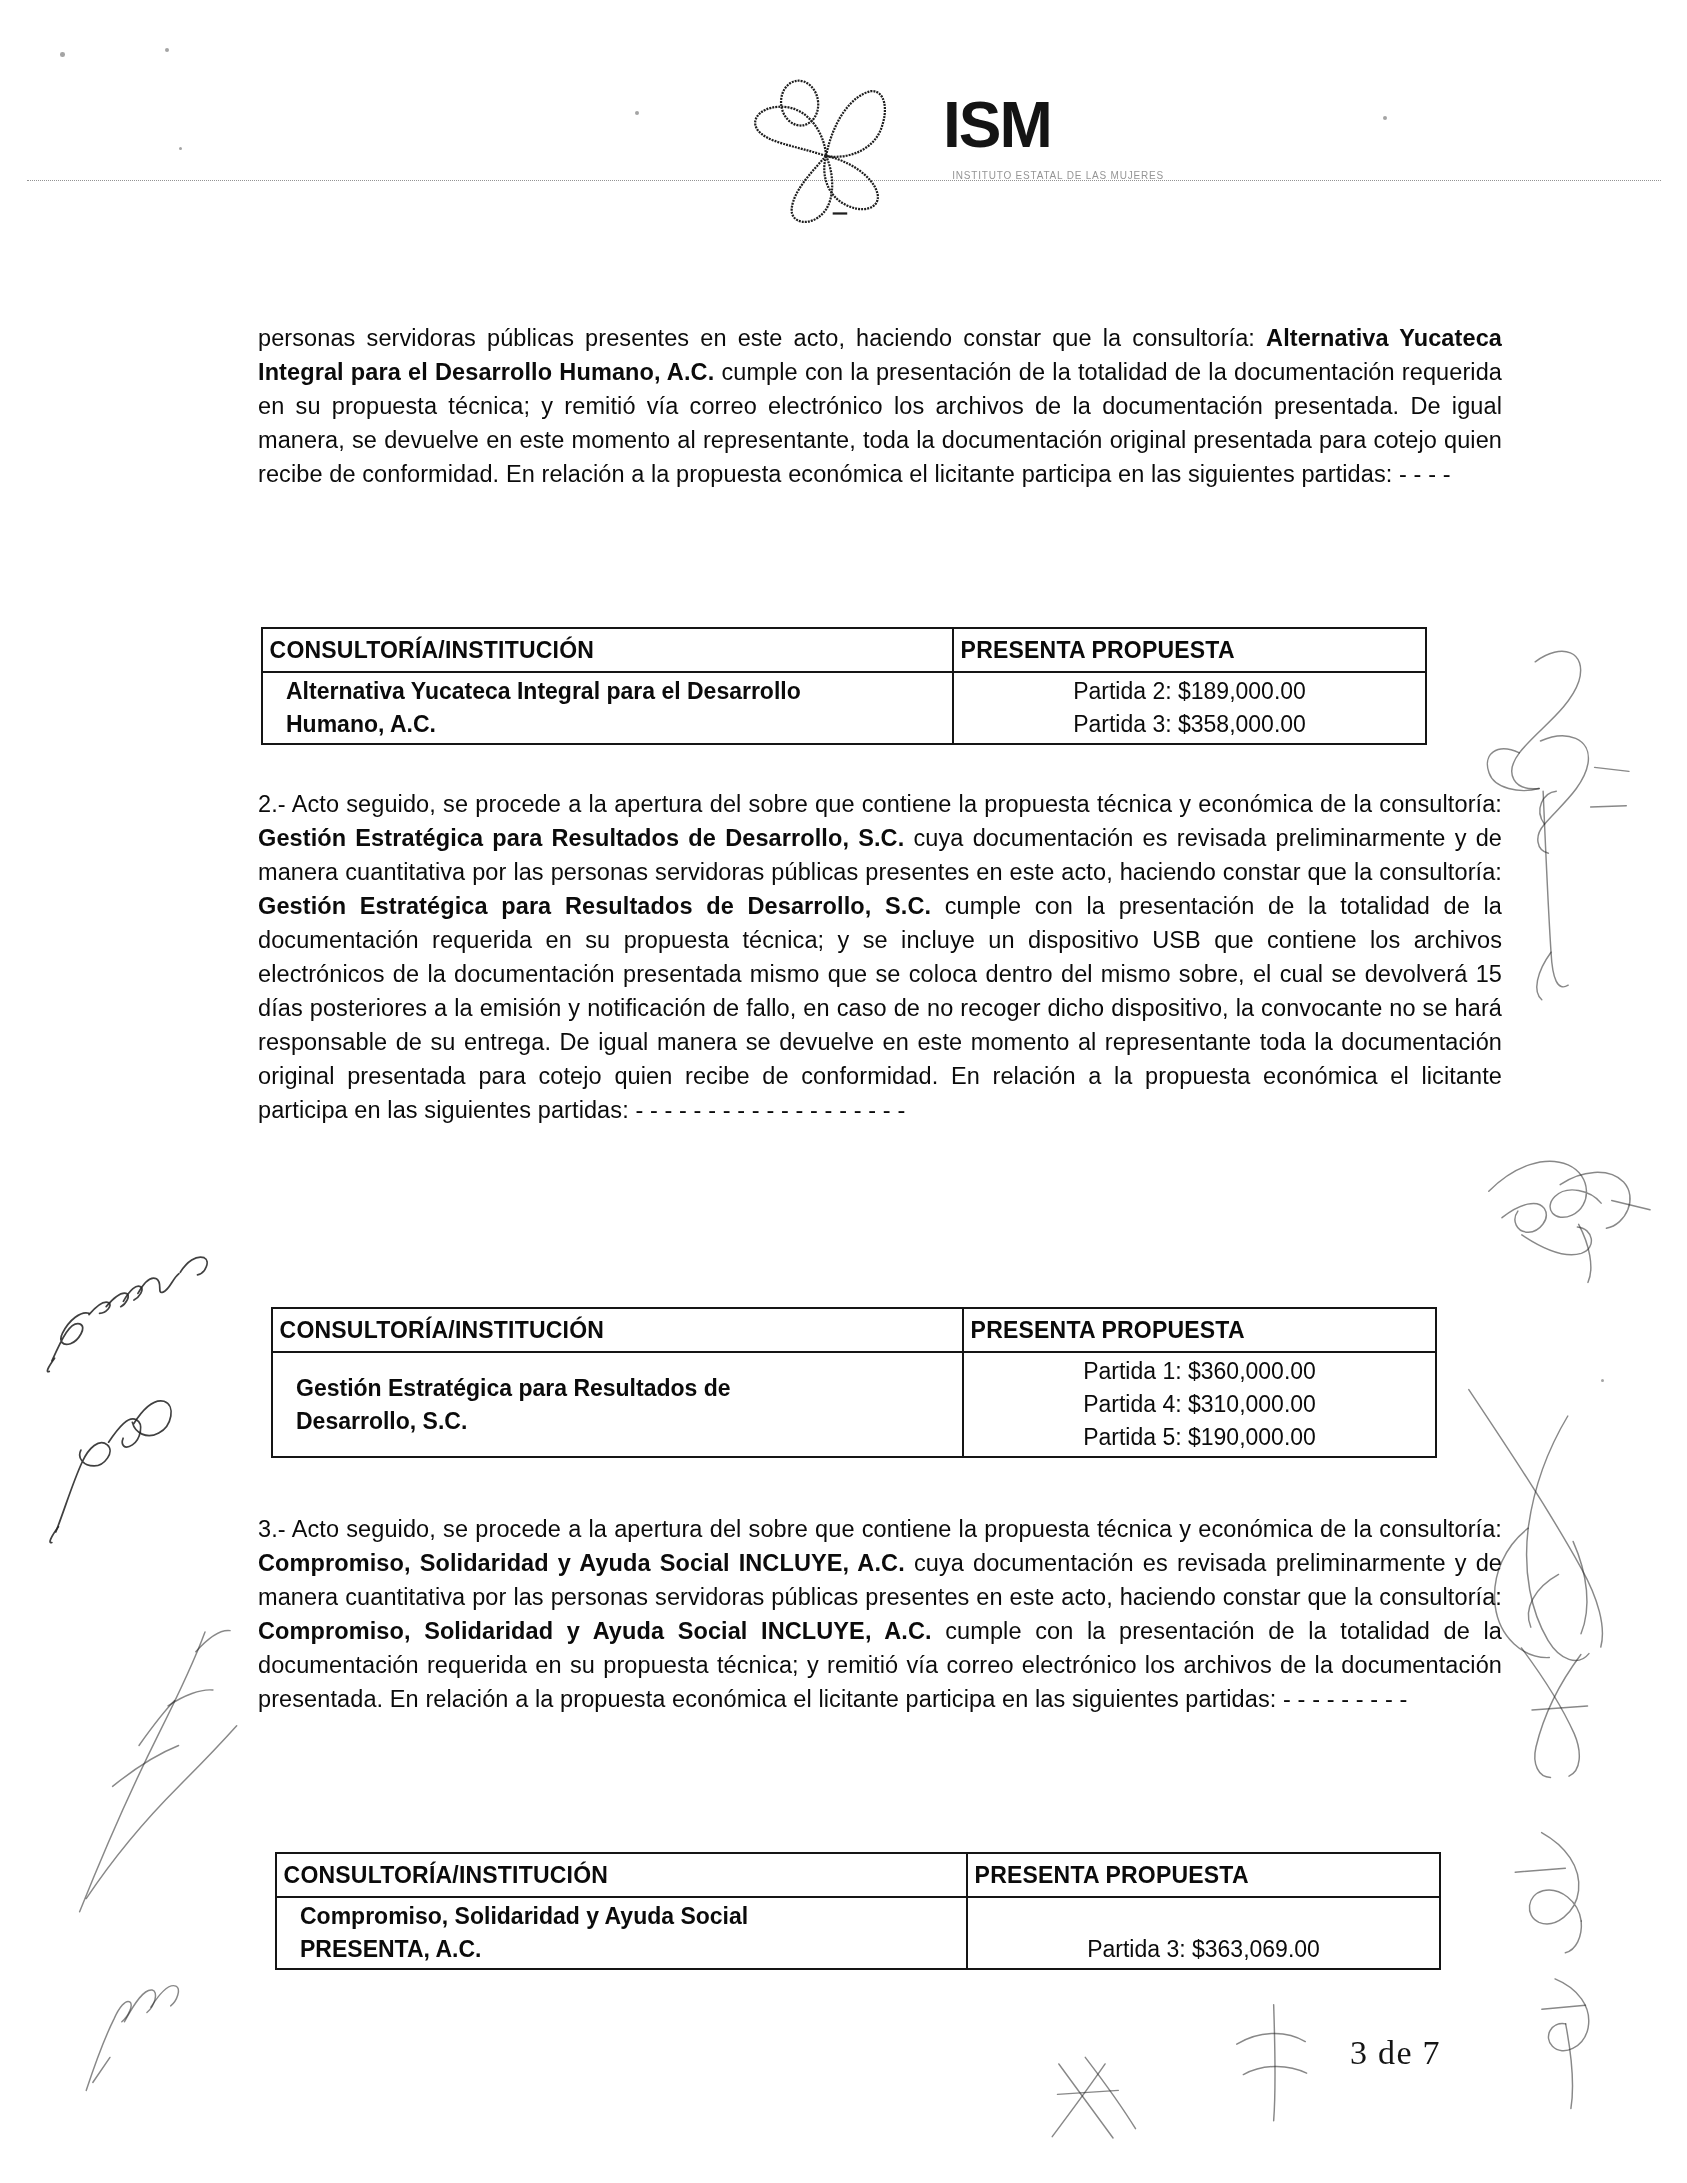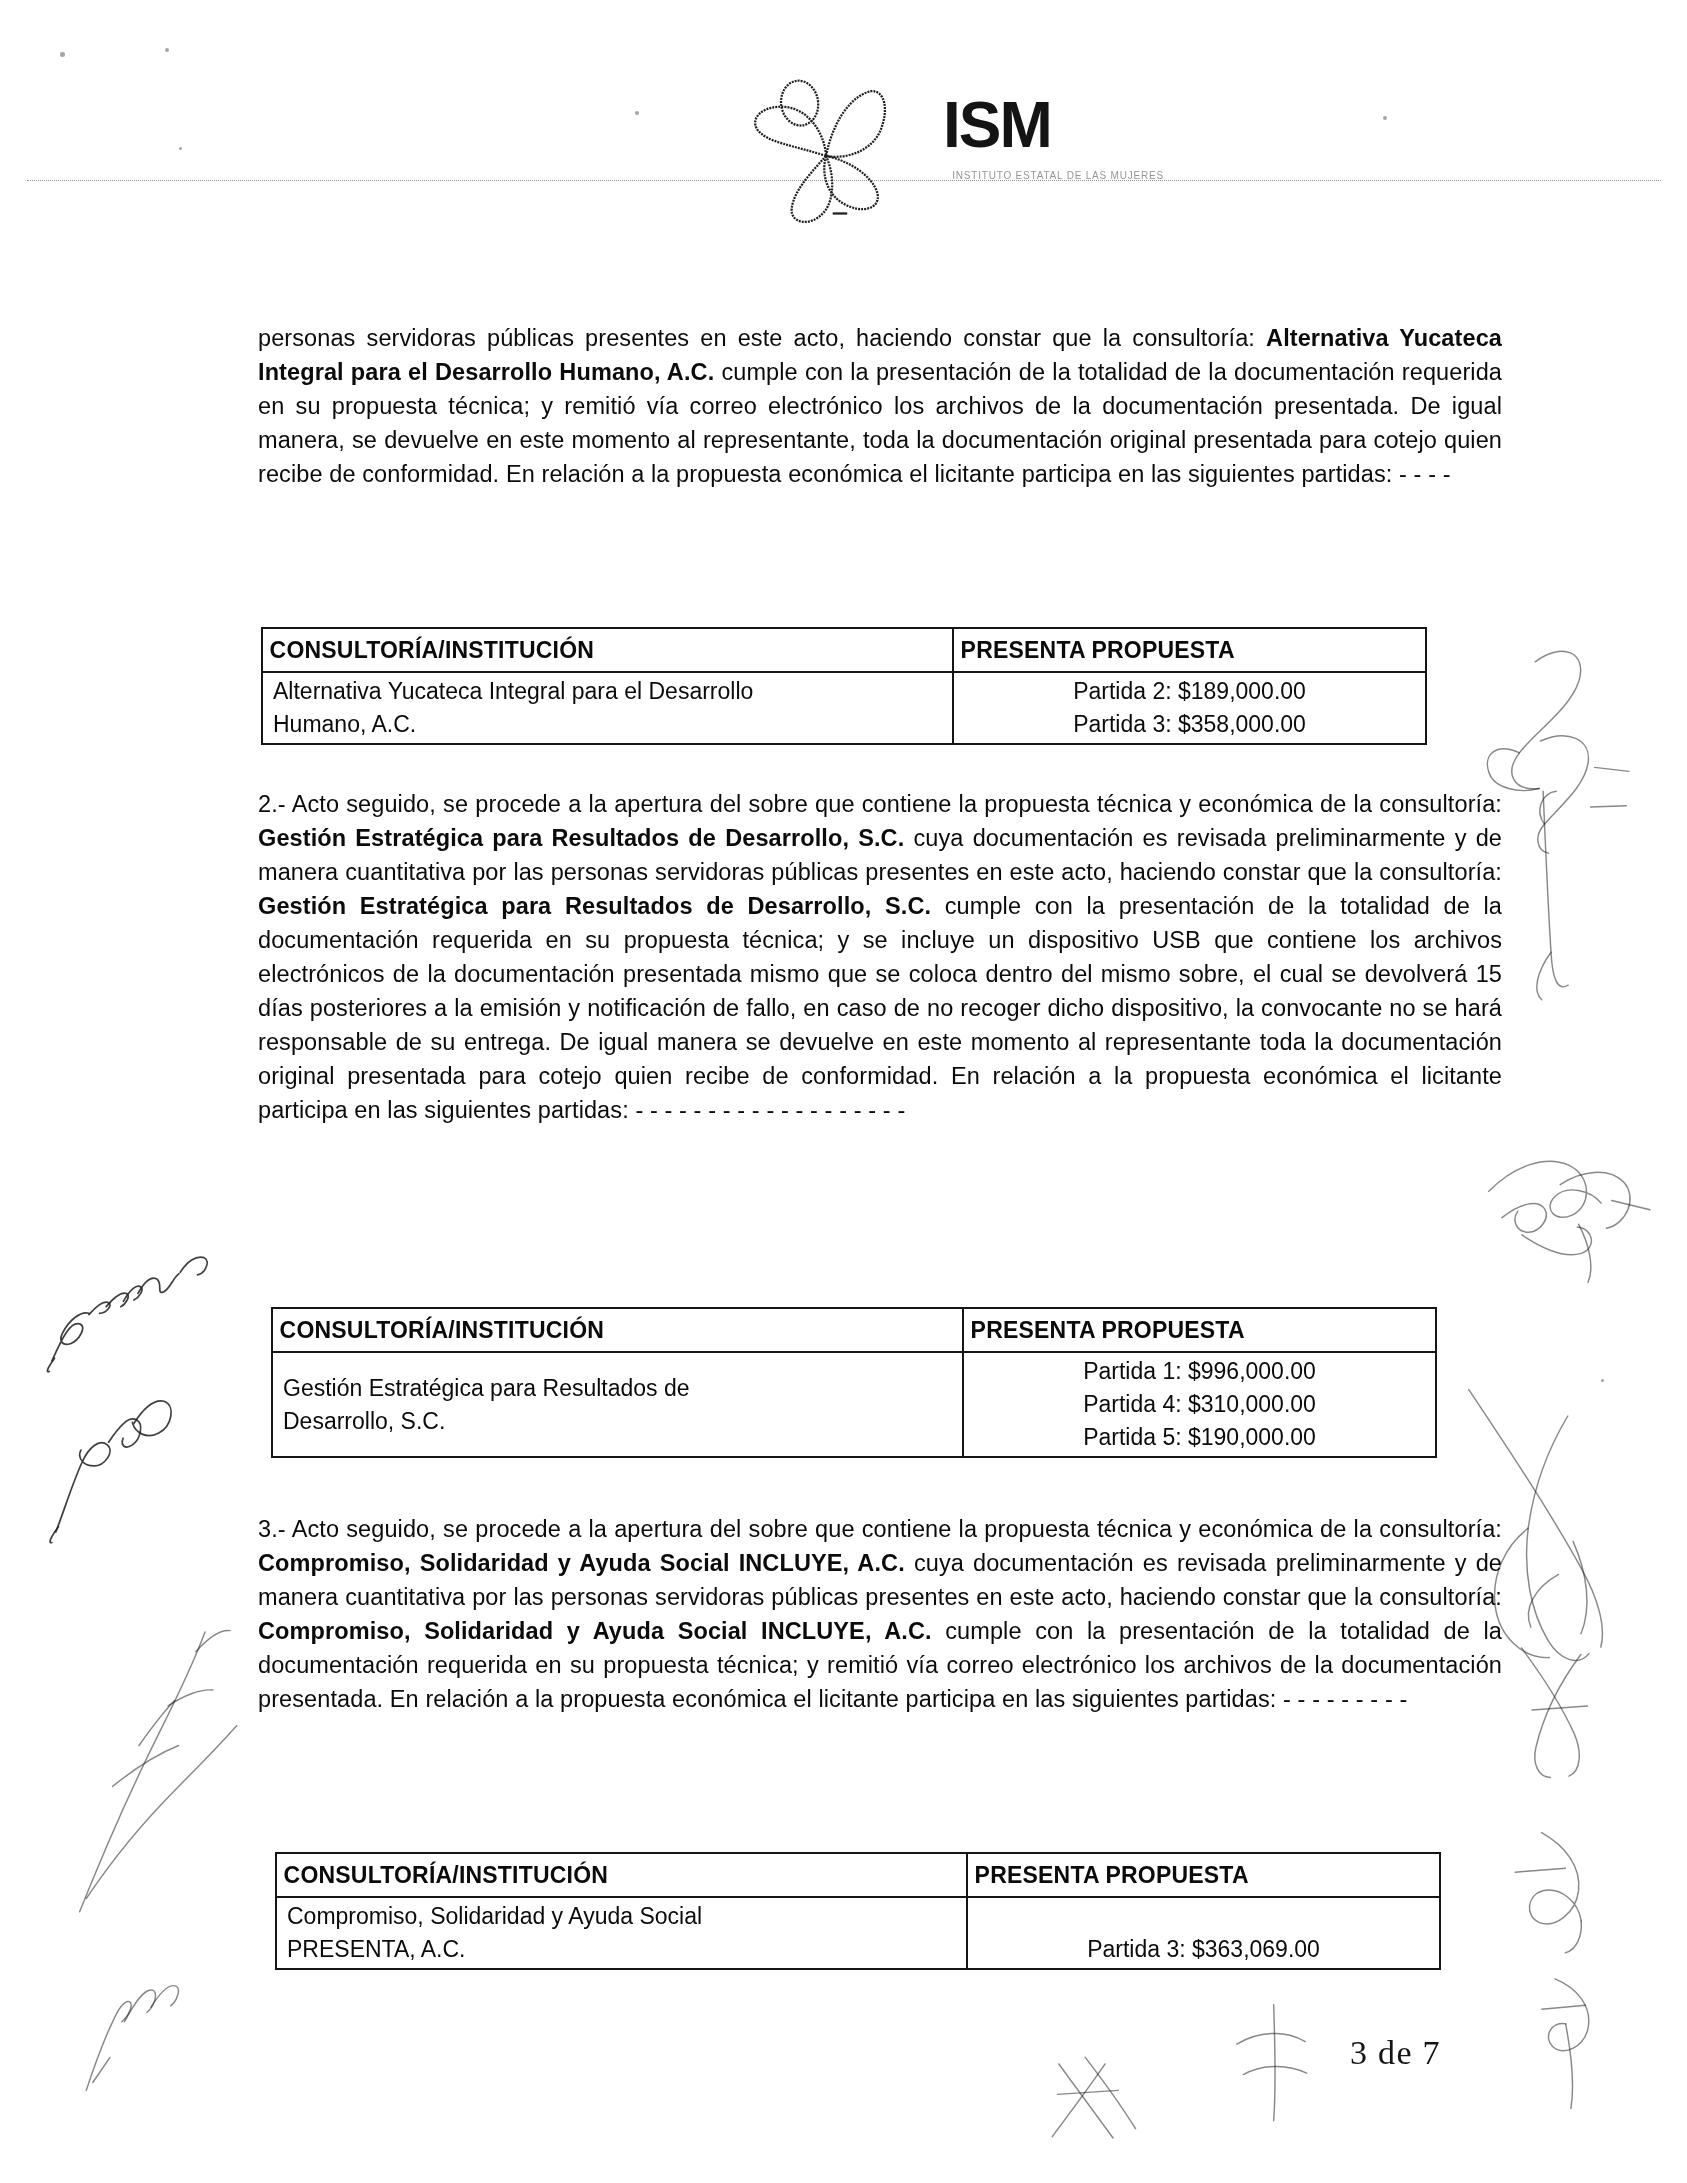--- a/index.html
+++ b/index.html
@@ -140,21 +140,22 @@
     vertical-align: middle;
   }
   table.prop th {
     font-weight: 700;
     text-align: left;
     letter-spacing: 0.2px;
     padding: 4.6px 6.6px;
   }
   table.prop td.name {
     text-align: left;
-    padding-left: 10px;
+    padding-left: 23px;
+    font-weight: bold;
   }
   table.prop td.vals {
     text-align: center;
   }
   .col-a { width: 691px; }
   .col-b { width: 473px; }
 
   .tbl-wrap { margin: 0; }
   .tbl-1 { position: absolute; left: 261px; top: 627px; }
   .tbl-2 { position: absolute; left: 271px; top: 1307px; }
@@ -288,21 +289,21 @@
           <th>PRESENTA PROPUESTA</th>
         </tr>
       </thead>
       <tbody>
         <tr>
           <td class="name">
             <div>Gestión Estratégica para Resultados de</div>
             <div>Desarrollo, S.C.</div>
           </td>
           <td class="vals">
-            <div>Partida 1: $996,000.00</div>
+            <div>Partida 1: $360,000.00</div>
             <div>Partida 4: $310,000.00</div>
             <div>Partida 5: $190,000.00</div>
           </td>
         </tr>
       </tbody>
     </table>
   </div>
 
   <div class="blk-3">
     <p class="para"><span>3.- Acto seguido, se procede a la apertura del sobre que contiene la propuesta técnica y económica de la consultoría: </span><b>Compromiso, Solidaridad y Ayuda Social INCLUYE, A.C.</b><span>  cuya documentación es revisada preliminarmente y de manera cuantitativa por las personas servidoras públicas presentes en este acto, haciendo constar que la consultoría: </span><b>Compromiso, Solidaridad y Ayuda Social INCLUYE, A.C.</b><span> cumple con la presentación de la totalidad de la documentación requerida en su propuesta técnica; y remitió vía correo electrónico los archivos de la documentación presentada. En relación a la propuesta económica el licitante participa en las siguientes partidas: - - - - - - - - -</span></p>

